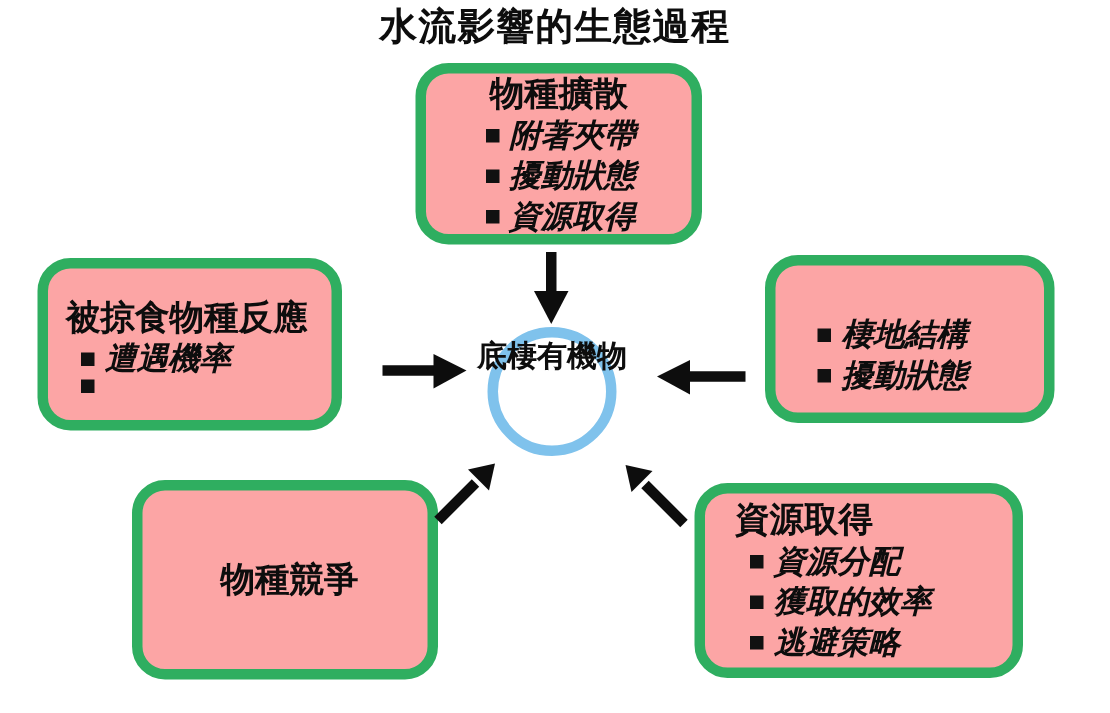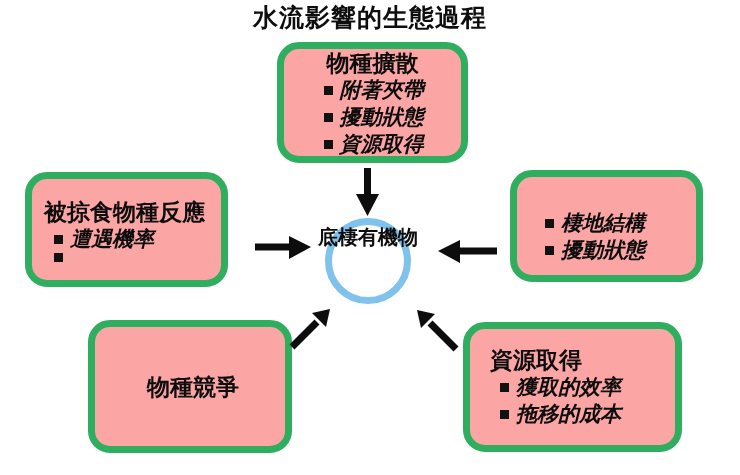--- a/index.html
+++ b/index.html
@@ -214,22 +214,26 @@
 
   <div class="node-box" id="box-competition">
     <div class="node-title">物種競爭</div>
   </div>
 
   <div class="node-box" id="box-resource">
     <div class="node-title">資源取得</div>
     <ul class="node-list">
       <li>
           <span class="bullet"></span>
+          <span>資源分配</span>
+        </li>
+      <li>
+          <span class="bullet"></span>
           <span>獲取的效率</span>
         </li>
       <li>
           <span class="bullet"></span>
-          <span>拖移的成本</span>
+          <span>逃避策略</span>
         </li>
     </ul>
   </div>
 
 </div>
 
 </body></html>

